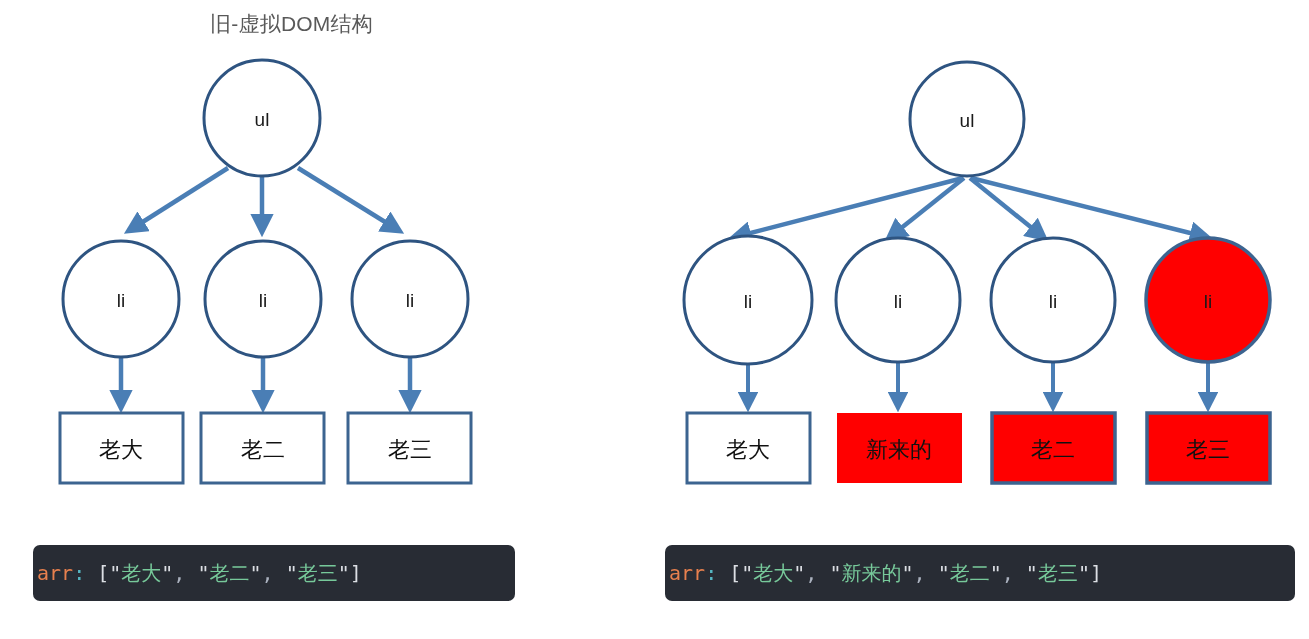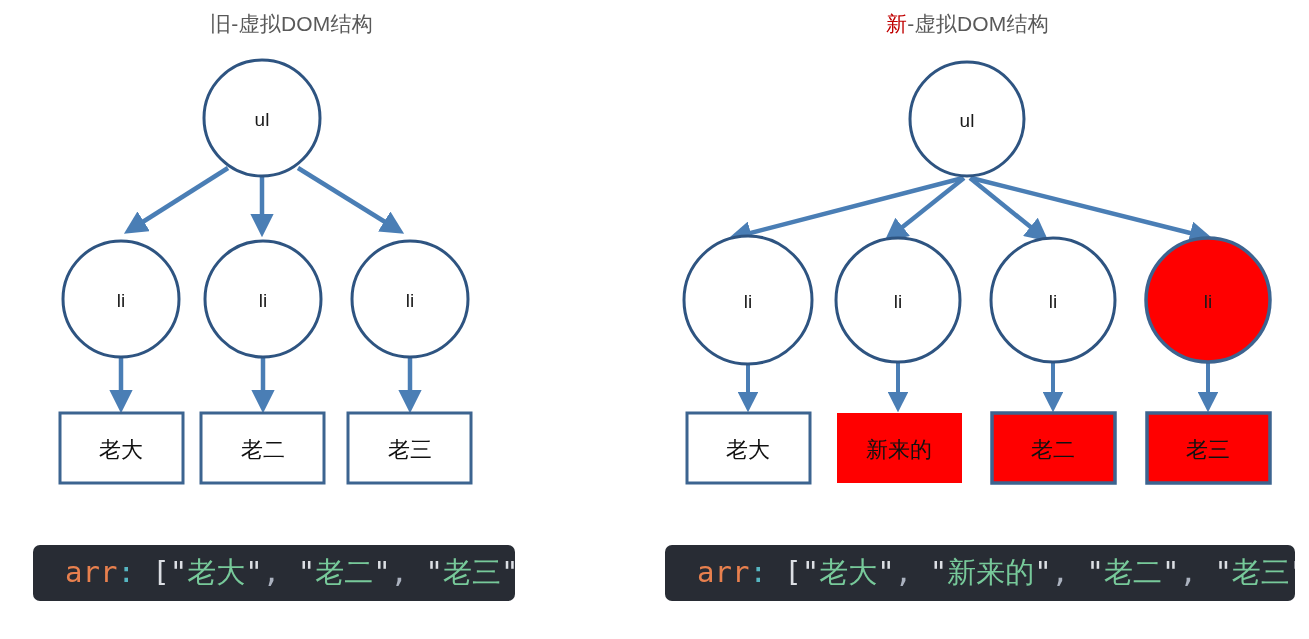--- a/index.html
+++ b/index.html
@@ -54,23 +54,23 @@
   }
 
   
   .code-block {
     position: absolute;
     background: #282C34;
     border-radius: 7px;
     box-sizing: border-box;
     display: flex;
     align-items: center;
-    padding: 0 32px;
+    padding: 0 4px;
     font-family: "DejaVu Sans Mono", "Liberation Mono", monospace;
-    font-size: 29px;
+    font-size: 20px;
     letter-spacing: 0px;
     white-space: pre;
     overflow: hidden;
   }
   #code-left  { left: 33px;  top: 545px; width: 482px; height: 56px; }
   #code-right { left: 665px; top: 545px; width: 630px; height: 56px; }
 
   .tok-key   { color: #E8804E; }
   .tok-punct { color: #ABB2BF; }
   .tok-colon { color: #56B6C2; }
@@ -79,21 +79,20 @@
   .tok-bracket { color: #DCDFE4; }
   .code-inner { display: flex; align-items: baseline; }
 </style>
 </head>
 <body>
 
 <div class="stage">
 
   <div class="title" id="title-left"><span>旧</span><span>-</span><span>虚拟DOM结构</span></div>
 
-  <div class="title" id="title-right"><span class="accent-red">新</span><span>-</span><span>虚拟DOM结构</span></div>
 
   <svg class="diagram" viewBox="0 0 1309 639">
     <defs>
       <marker id="arrowhead" markerWidth="5.2" markerHeight="5.2" refX="3.6" refY="2.6" orient="auto" markerUnits="strokeWidth">
         <path d="M0,0 L5.2,2.6 L0,5.2 z" fill="#4A7EB5"></path>
       </marker>
     </defs>
 
     <g>
 

